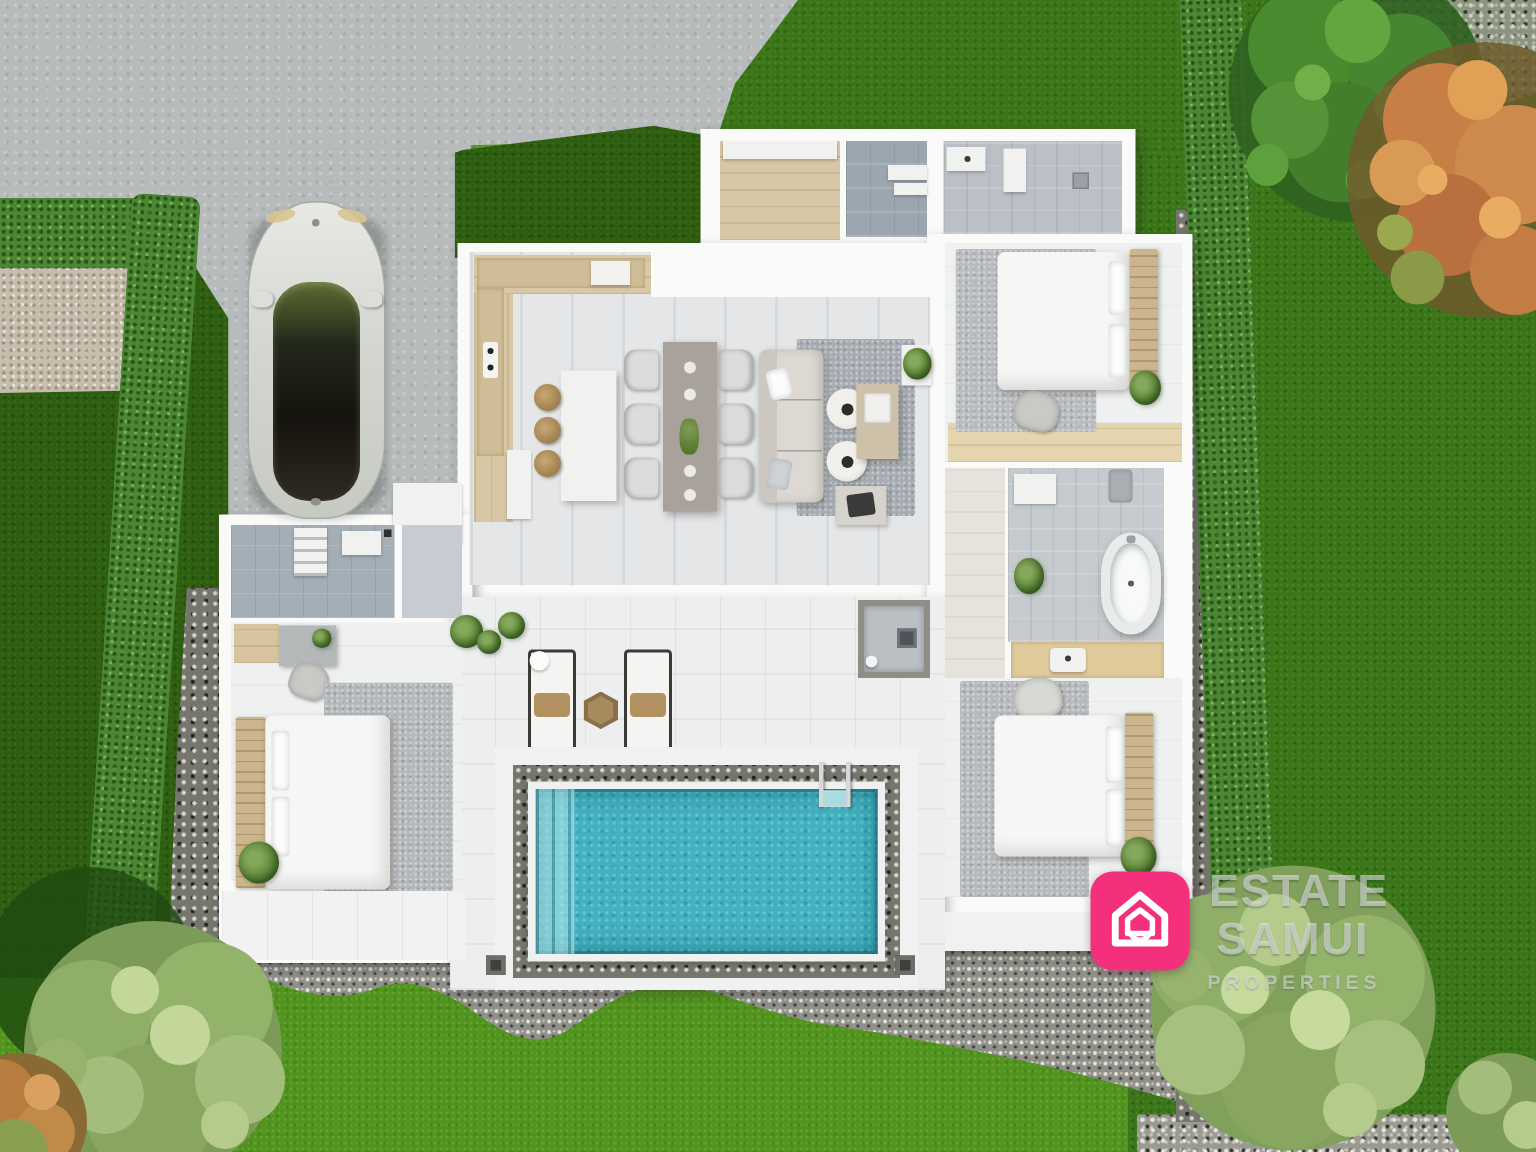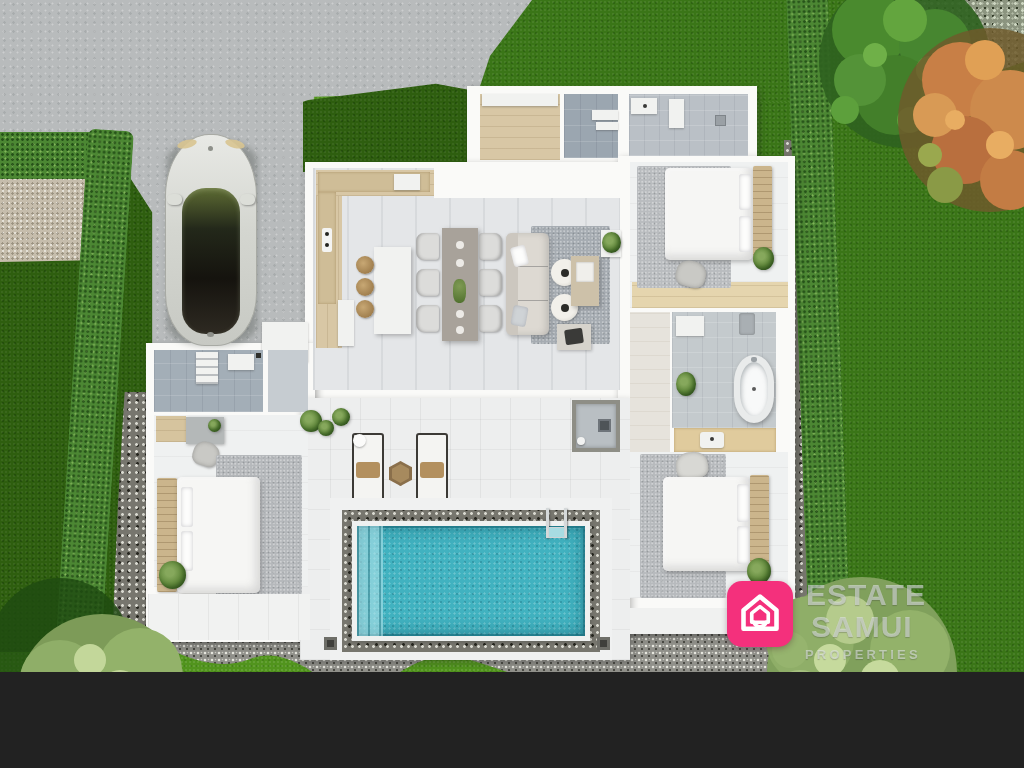--- a/index.html
+++ b/index.html
@@ -1,16 +1,16 @@
 <!DOCTYPE html>
 <html><head>
 <meta charset="utf-8">
 <style>
   html,body{margin:0;padding:0;background:#222;}
-  #canvas{position:relative;width:1024px;height:672px;overflow:hidden;
+  #canvas{position:relative;width:1024px;height:768px;overflow:hidden;
           font-family:"Liberation Sans",sans-serif;background:#51941d;}
   #canvas *{position:absolute;box-sizing:border-box;}
 
   
   .grass{background-color:#51941d;
     background-image:radial-gradient(rgba(255,255,255,.10) .8px,transparent 1.2px),
                      radial-gradient(rgba(20,60,0,.18) 1px,transparent 1.4px);
     background-size:4px 4px,6px 6px;background-position:0 0,2px 3px;}
   .grass-dark{background-color:#3a7517;
     background-image:radial-gradient(rgba(255,255,255,.07) .8px,transparent 1.2px),

